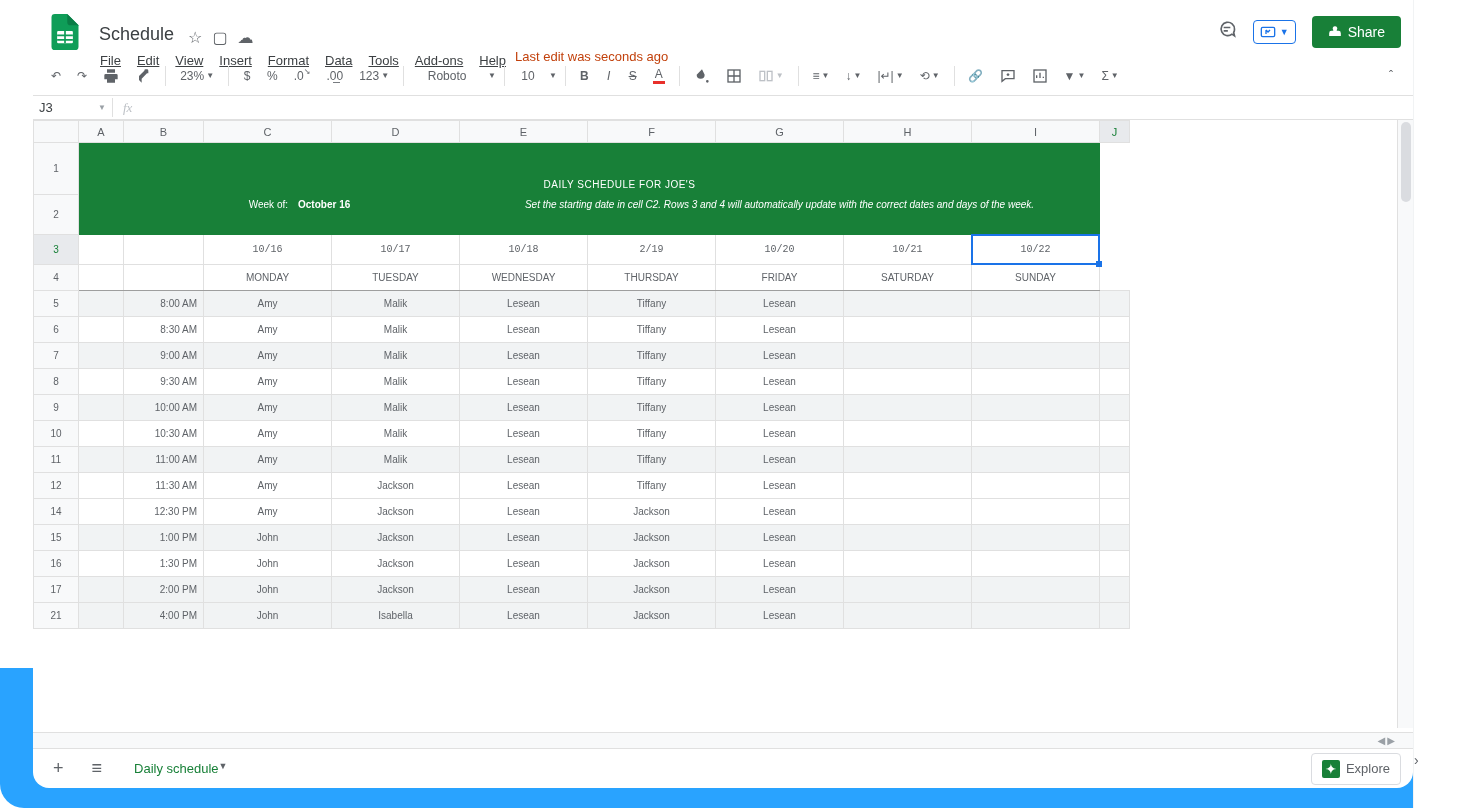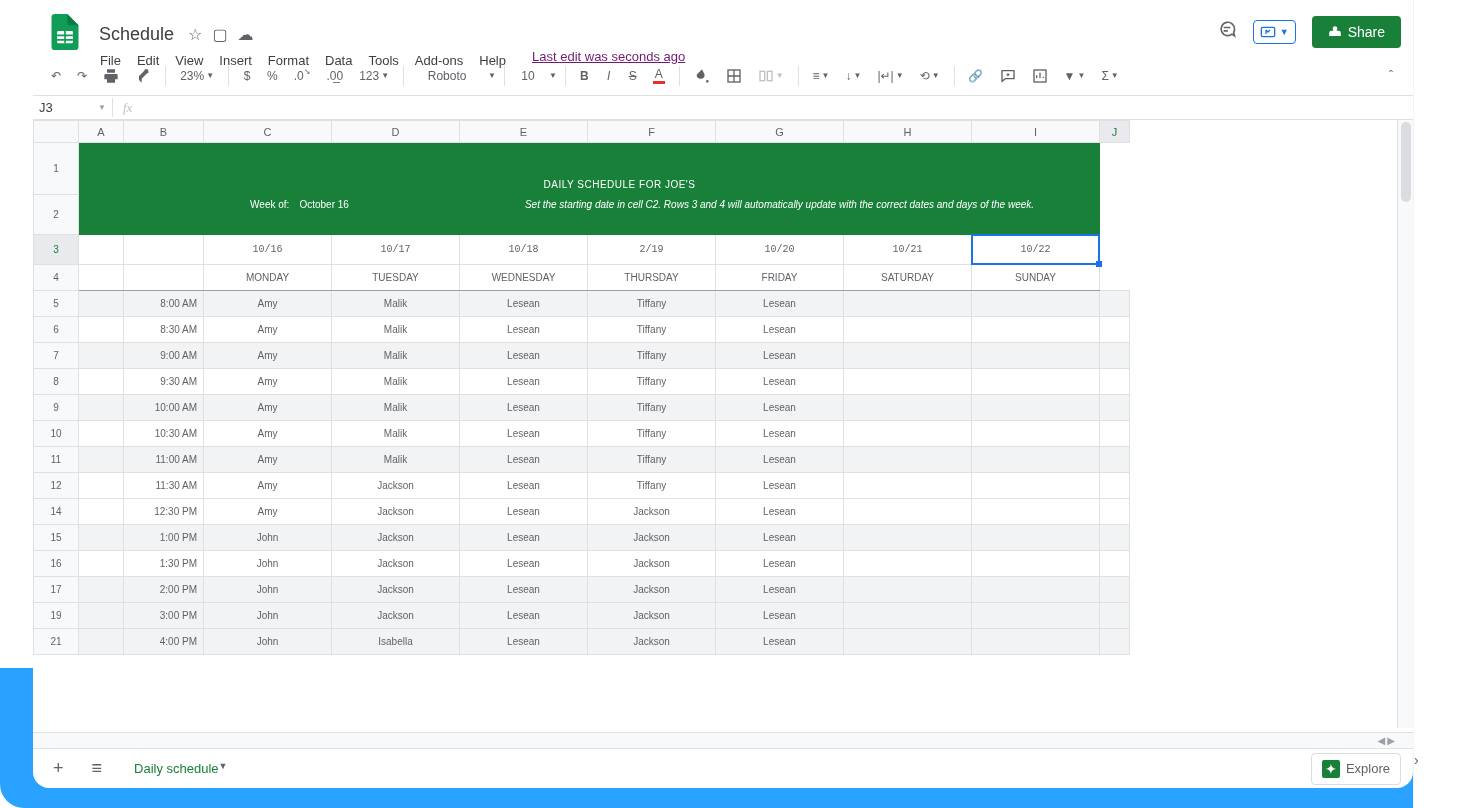--- a/index.html
+++ b/index.html
@@ -2,26 +2,26 @@
 <html><head>
 <meta charset="utf-8">
 <style>
 * { box-sizing: border-box; margin: 0; padding: 0; }
 body { font-family: Arial, sans-serif; font-size: 13px; color: #3c4043; background: #fff; overflow: hidden; width: 1461px; height: 808px; position: relative; }
 .sheets-app { position: absolute; top: 0; left: 33px; right: 48px; bottom: 20px; background: #fff; border-radius: 0 0 16px 16px; display: flex; flex-direction: column; }
 .title-bar { display: flex; align-items: center; padding: 8px 12px 0 12px; height: 56px; }
 .logo { width: 40px; height: 40px; display: flex; align-items: center; justify-content: center; margin-right: 8px; }
 .logo svg { width: 28px; height: 36px; }
 .title-block { flex: 1; }
-.title-row { display: flex; align-items: center; gap: 8px; margin-top: 29px; }
+.title-row { display: flex; align-items: flex-end; gap: 8px; margin-top: 29px; }
 .doc-title { font-size: 18px; color: #3c4043; padding: 2px 6px; border-radius: 4px; }
 .title-icons { display: flex; gap: 10px; color: #5f6368; font-size: 16px; }
 .menu-bar { display: flex; gap: 2px; font-size: 13px; color: #3c4043; margin-top: 2px; }
-.menu-bar .menu-item { padding: 4px 7px; border-radius: 4px; cursor: pointer; }
-.last-edit { color: #701a75; text-decoration: underline; margin-left: 17px; font-size: 13px; }
+.menu-bar .menu-item { padding: 4px 7px; border-radius: 4px; cursor: pointer; text-decoration: underline; }
+.last-edit { color: #c2410c; margin-left: 0; font-size: 13px; }
 .header-right { display: flex; align-items: center; gap: 16px; }
 .comment-icon { font-size: 20px; color: #5f6368; }
 .present-btn { display: flex; align-items: center; border: 1px solid #1a73e8; border-radius: 4px; padding: 4px 6px; gap: 4px; color: #1a73e8; font-size: 14px; }
 .share-btn { background: #188038; color: #fff; border-radius: 4px; padding: 8px 16px; font-size: 14px; font-weight: 500; display: flex; align-items: center; gap: 6px; }
 .toolbar { border-bottom: 1px solid #e0e0e0; padding: 4px 12px; display: flex; align-items: center; gap: 4px; font-size: 12px; color: #5f6368; height: 40px; }
 .toolbar .tb-btn { padding: 4px 6px; display: flex; align-items: center; justify-content: center; min-width: 20px; border-radius: 2px; cursor: pointer; }
 .toolbar .sep { width: 1px; height: 20px; background: #e0e0e0; margin: 0 4px; }
 .toolbar .font-name { width: 70px; text-align: left; padding: 0 6px; }
 .toolbar .dropdown-caret { font-size: 8px; margin-left: 2px; }
 .toolbar-right { margin-left: auto; }
@@ -33,21 +33,21 @@
 .grid-scroll { flex: 1; overflow: auto; position: relative; }
 .grid-table { border-collapse: collapse; table-layout: fixed; font-family: Arial, sans-serif; }
 .grid-table th, .grid-table td { border: 1px solid #e0e0e0; font-size: 10px; font-weight: normal; color: #5f6368; text-align: center; background: #f8f9fa; user-select: none; }
 .col-header th { height: 22px; font-size: 11px; }
 .row-header { width: 45px; height: 26px; font-size: 11px; }
 .cell { background: #fff !important; height: 26px; font-size: 13px; color: #3c4043; text-align: left; padding: 0 4px; overflow: hidden; white-space: nowrap; }
 .banner-row td { background: #188038 !important; color: #fff; border-color: #188038 !important; }
 .banner-title { font-size: 22px; font-weight: 700; letter-spacing: 0.5px; padding-left: 16px !important; height: 52px !important; vertical-align: bottom; padding-bottom: 4px !important; }
 .banner-sub { height: 40px !important; vertical-align: top; padding-top: 4px !important; font-size: 13px; }
 .banner-sub .weekof { padding-left: 16px; }
-.banner-sub .weekdate { font-weight: 400; margin-left: 10px; }
+.banner-sub .weekdate { font-weight: 700; margin-left: 10px; }
 .banner-hint { font-style: italic; font-size: 12px; text-align: center !important; vertical-align: top; padding-top: 4px !important; }
 .date-cell { background: #fff !important; text-align: center !important; color: #5f6368; font-size: 12px; height: 30px !important; font-family: Liberation Mono, monospace; }
 .day-cell { background: #fff !important; text-align: center !important; font-weight: 700; font-size: 13px; color: #202124; height: 24px !important; border-bottom: 1px solid #9e9e9e !important; }
 .time-cell { text-align: right !important; color: #5f6368; font-size: 12px; background: #fff !important; padding-right: 6px !important; }
 .odd-row .cell, .odd-row .time-cell { background: #f1f3f4 !important; }
 .selected-cell { position: relative; }
 .selected-cell::after { content: ''; position: absolute; inset: -1px; border: 2px solid #1a73e8; pointer-events: none; }
 .selected-cell::before { content: ''; position: absolute; right: -3px; bottom: -3px; width: 6px; height: 6px; background: #1a73e8; }
 .col-header th.sel, .row-header.sel { background: #e8eaed; color: #188038; }
 .sheet-tabs { border-top: 1px solid #e0e0e0; height: 40px; display: flex; align-items: center; padding: 0 12px; gap: 12px; font-size: 13px; }
@@ -441,33 +441,20 @@
               <td class="cell">John</td>
               <td class="cell">Jackson</td>
               <td class="cell">Lesean</td>
               <td class="cell">Jackson</td>
               <td class="cell">Lesean</td>
               <td class="cell"></td>
               <td class="cell"></td>
               <td class="cell"></td>
             </tr>
             <tr class=" odd-row">
-              <th class="row-header">19</th>
-              <td class="cell"></td>
-              <td class="cell time-cell">3:00 PM</td>
-              <td class="cell">John</td>
-              <td class="cell">Jackson</td>
-              <td class="cell">Lesean</td>
-              <td class="cell">Jackson</td>
-              <td class="cell">Lesean</td>
-              <td class="cell"></td>
-              <td class="cell"></td>
-              <td class="cell"></td>
-            </tr>
-            <tr class=" odd-row">
               <th class="row-header">21</th>
               <td class="cell"></td>
               <td class="cell time-cell">4:00 PM</td>
               <td class="cell">John</td>
               <td class="cell">Isabella</td>
               <td class="cell">Lesean</td>
               <td class="cell">Jackson</td>
               <td class="cell">Lesean</td>
               <td class="cell"></td>
               <td class="cell"></td>

